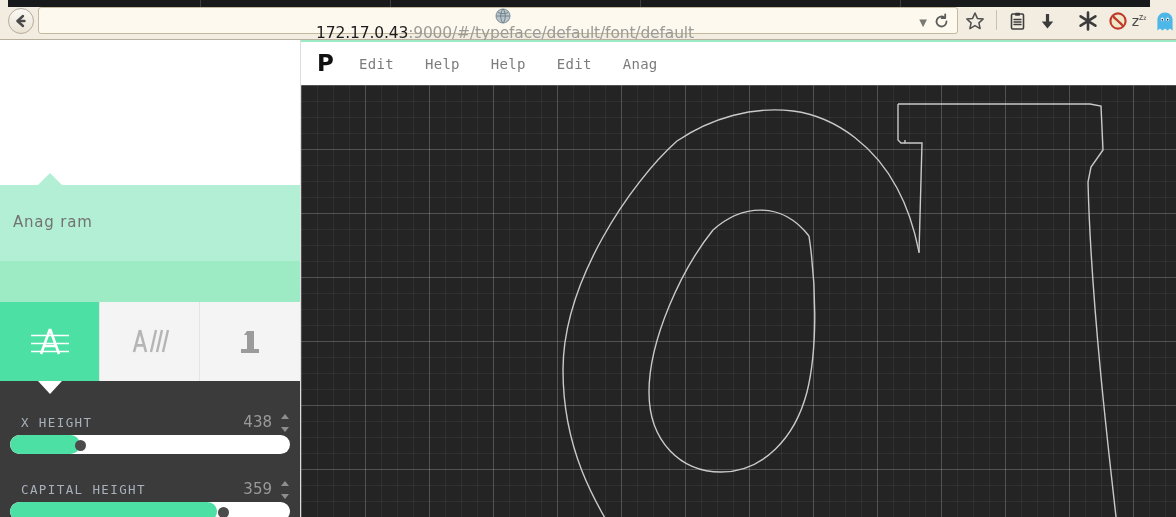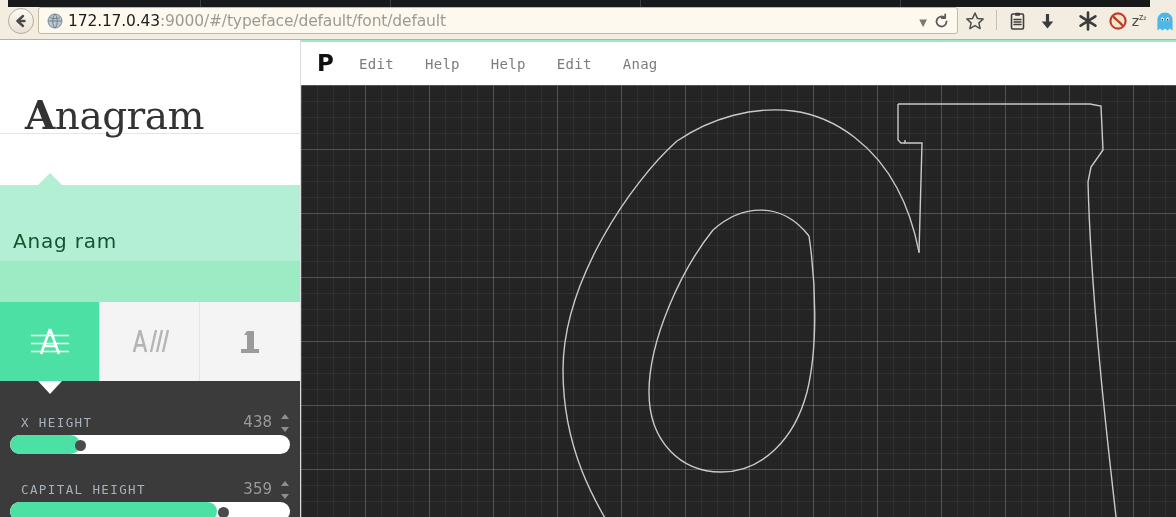--- a/index.html
+++ b/index.html
@@ -38,21 +38,22 @@
     display: flex; align-items: center; justify-content: center;
   }
   #nav-back svg { display: block; }
   #urlbar {
     position: absolute; left: 38px; top: 7px;
     width: 920px; height: 27px;
     background: #fdf9ef;
     border: 1px solid #c3b99f;
     border-radius: 3px;
     display: flex; align-items: center;
-    padding-left: 8px;
+    padding-left: 14px;
+    flex-direction: column;
   }
   #site-icon { width: 16px; height: 16px; margin-right: 5px; flex: 0 0 auto; }
   #url-text {
     font-family: "DejaVu Sans", sans-serif;
     font-size: 15.5px;
     color: #9b9b96;
     white-space: nowrap;
     letter-spacing: -0.15px;
   }
   #url-text .host { color: #1c1c1c; }
@@ -113,24 +114,24 @@
     background: #b2efd5;
   }
   #specimen-notch {
     position: absolute; left: 38px; top: 133px;
     width: 0; height: 0;
     border-left: 12px solid transparent;
     border-right: 12px solid transparent;
     border-bottom: 12px solid #b2efd5;
   }
   #specimen-text {
-    position: absolute; left: 13px; top: 44px;
+    position: absolute; left: 13px; top: 28px;
     font-family: "DejaVu Sans", sans-serif;
-    font-size: 20px;
-    color: #14532d;
+    font-size: 15px;
+    color: #737373;
     letter-spacing: 0.8px;
   }
   #specimen-footband {
     position: absolute; left: 0; top: 221px;
     width: 300px; height: 41px;
     background: #9debc4;
   }
 
   
   #tabs {
@@ -331,24 +332,20 @@
       <ellipse cx="7.3" cy="8.8" rx="0.8" ry="1.0" fill="#1b2733"></ellipse>
       <ellipse cx="12.7" cy="8.8" rx="0.8" ry="1.0" fill="#1b2733"></ellipse>
     </svg>
   </div>
 </div>
 
 <div id="app">
 
   <div id="sidebar">
 
-    <div id="preview-pane">
-      <div id="preview-baseline"></div>
-      <div id="preview-word"><span class="cap">A</span><span>nagram</span></div>
-    </div>
 
     <div id="specimen-notch"></div>
     <div id="specimen-panel">
       <div id="specimen-text">Anag ram</div>
     </div>
     <div id="specimen-footband"></div>
 
     <div id="tabs">
       <div class="app-tab active">
         <svg width="42" height="38" viewBox="0 0 42 38">

